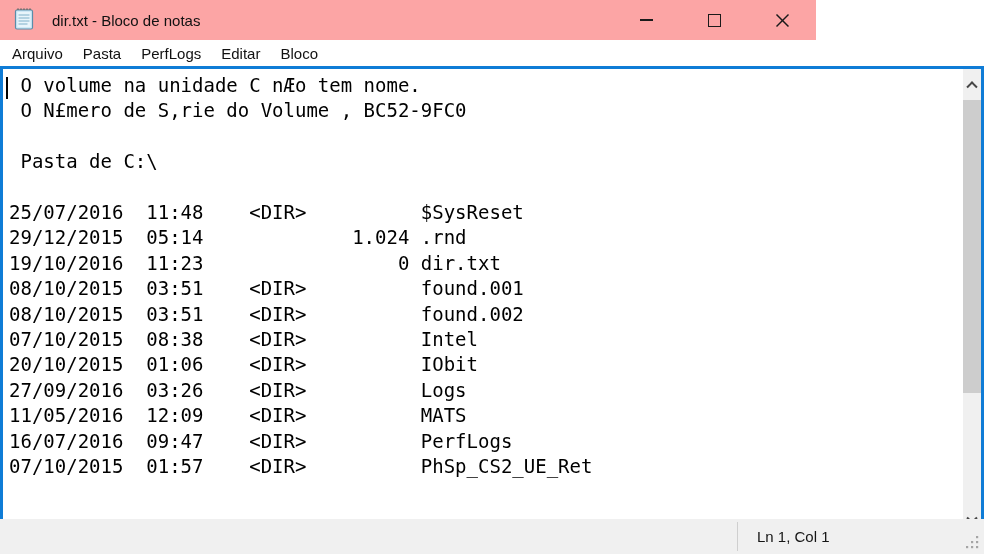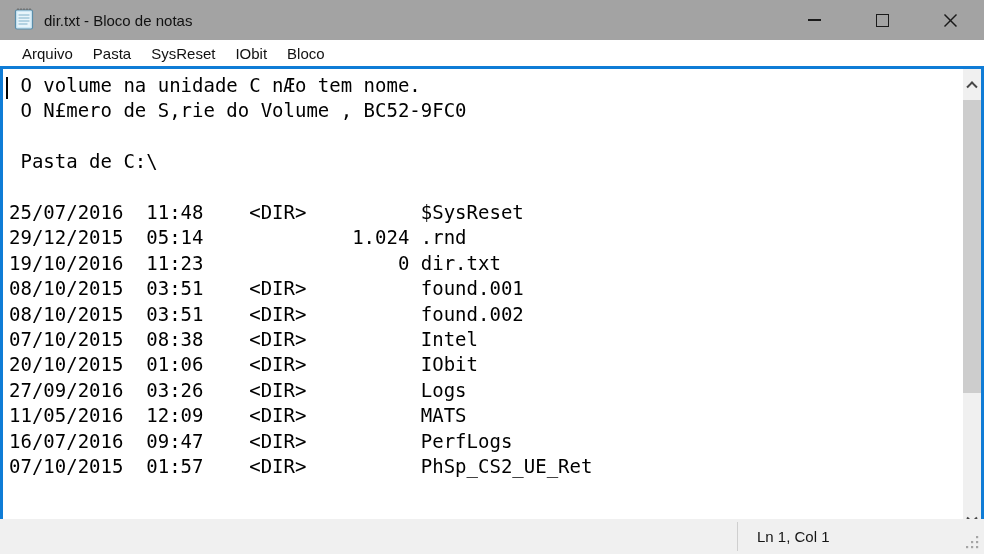--- a/index.html
+++ b/index.html
@@ -1,32 +1,32 @@
 <!DOCTYPE html>
 <html><head>
 <meta charset="utf-8">
 <style>
   * { margin:0; padding:0; box-sizing:border-box; }
   html,body { width:984px; height:554px; overflow:hidden; background:#fff;
               font-family:"Liberation Sans", sans-serif; }
   .window { position:relative; width:984px; height:554px; background:#fff; }
 
   
-  .titlebar { position:absolute; top:0; left:0; width:984px; height:40px;
-              background:#a3a3a3; display:flex; align-items:center; }
+  .titlebar { position:absolute; top:0; left:0; width:816px; height:40px;
+              background:#fca5a5; display:flex; align-items:center;gap:8px; }
   .np-icon { margin-left:13px; flex:0 0 auto; }
   .title-text { margin-left:9px; font-size:15px; color:#111; }
   .win-controls { margin-left:auto; display:flex; height:40px; }
   .win-btn { width:68px; height:40px; display:flex; align-items:center; justify-content:center; }
   .glyph-min { width:13px; height:0; border-top:2px solid #1a1a1a; }
   .glyph-max { width:13px; height:13px; border:1.6px solid #1a1a1a; background:transparent; }
 
   
   .menubar { position:absolute; top:40px; left:0; width:984px; height:26px;
-             background:#ffffff; display:flex; align-items:center; padding-left:12px;
+             background:#ffffff; display:flex; align-items:center; padding-left:2px;
              font-size:15px; color:#111; }
   .menu-item { padding:2px 10px; cursor:default; }
 
   
   .editor { position:absolute; top:66px; left:0; width:984px; height:491px;
             border:3px solid #0f7cd6; background:#ffffff; }
   .editor-text { position:absolute; left:6px; top:4px;
                  font-family:"DejaVu Sans Mono","Liberation Mono",monospace;
                  font-size:19px; line-height:25.4px; color:#000;
                  white-space:pre; }
@@ -96,22 +96,22 @@
           <line x1="1.5" y1="1.5" x2="13.5" y2="13.5" stroke="#1a1a1a" stroke-width="1.5"></line>
           <line x1="13.5" y1="1.5" x2="1.5" y2="13.5" stroke="#1a1a1a" stroke-width="1.5"></line>
         </svg>
       </div>
     </div>
   </div>
 
   <div class="menubar">
     <span class="menu-item">Arquivo</span>
     <span class="menu-item">Pasta</span>
-    <span class="menu-item">SysReset</span>
-    <span class="menu-item">IObit</span>
+    <span class="menu-item">PerfLogs</span>
+    <span class="menu-item">Editar</span>
     <span class="menu-item">Bloco</span>
   </div>
 
   <div class="editor">
     <pre class="editor-text"> O volume na unidade C nÆo tem nome.
  O N£mero de S‚rie do Volume ‚ BC52-9FC0
 
  Pasta de C:\
 
 25/07/2016  11:48    &lt;DIR&gt;          $SysReset

